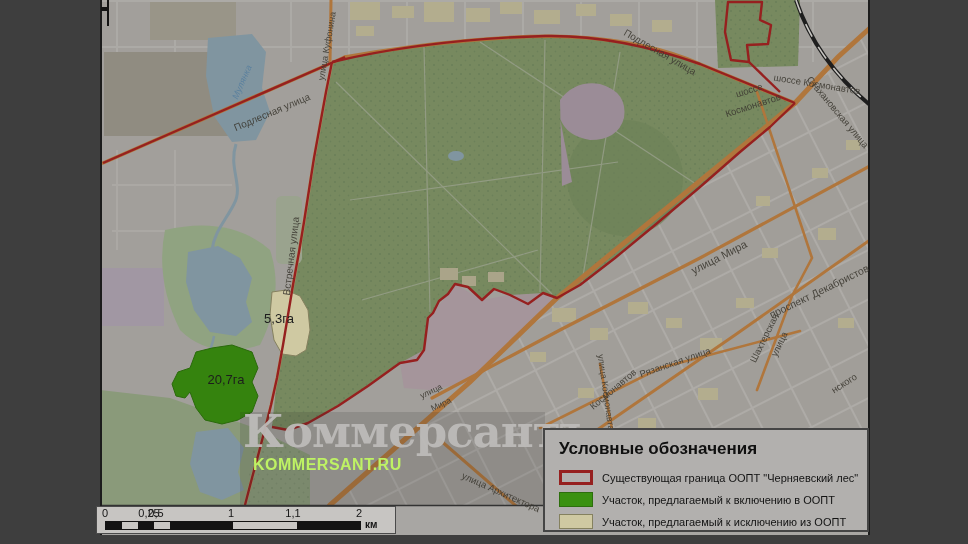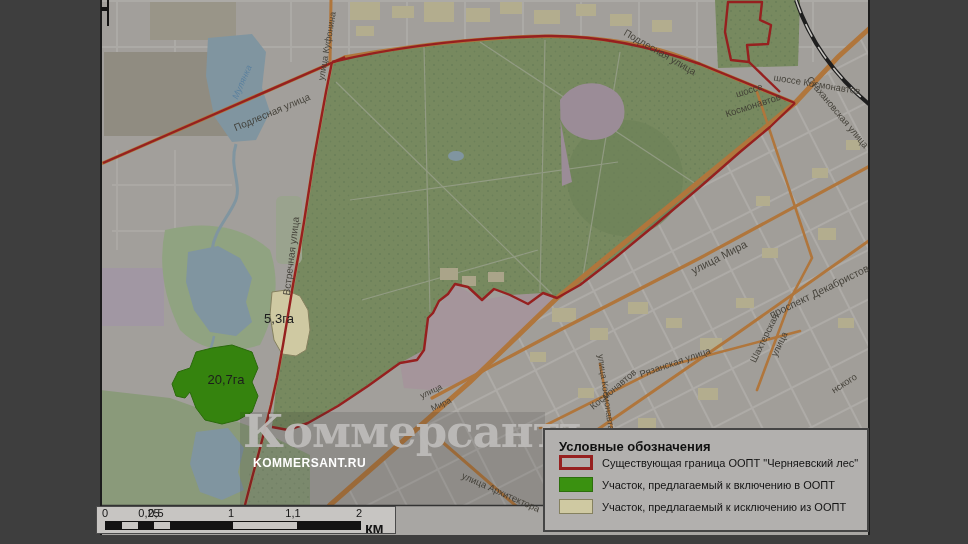--- a/index.html
+++ b/index.html
@@ -11,35 +11,35 @@
       font-family:"Liberation Sans",sans-serif;}
   .sl-water{color:#587f9e;font-style:italic;}
   .arealabel{position:absolute;white-space:nowrap;color:#1d1d1d;z-index:2;
       font-family:"Liberation Sans",sans-serif;font-size:13px;}
   
   #logo{position:absolute;left:243px;top:405px;z-index:3;
         font-family:"DejaVu Serif","Liberation Serif",serif;font-weight:bold;
         font-size:45px;color:#bdbbb9;letter-spacing:-1px;opacity:.95;}
   #logosite{position:absolute;left:253px;top:456px;z-index:3;
         font-family:"Liberation Sans",sans-serif;font-weight:bold;
-        font-size:12px;color:#ffffff;letter-spacing:.5px;}
+        font-size:16px;color:#bef264;letter-spacing:.5px;}
   
   #scalebox{position:absolute;left:96px;top:506px;width:298px;height:26px;z-index:4;
         background:#c7c5c2;border:1px solid #4a4a4a;}
   .tick{position:absolute;top:0;transform:translateX(-50%);font-size:11px;color:#141414;}
   #sbar{position:absolute;left:8px;top:14px;width:254px;height:7px;display:flex;
         border:1px solid #131313;box-sizing:content-box;}
   .seg{height:100%;}
   .seg-b{background:#131313;}
   .seg-w{background:#c9c7c4;}
-  #kmunit{position:absolute;left:268px;top:12px;font-size:15px;font-weight:bold;color:#141414;}
+  #kmunit{position:absolute;left:268px;top:12px;font-size:10px;font-weight:bold;color:#141414;}
   
   #legend{position:absolute;left:543px;top:428px;width:326px;height:104px;z-index:5;
         background:#b2b0ae;border:2px solid #454545;box-sizing:border-box;}
-  #legend h3{margin:9px 0 1px 14px;font-size:13px;color:#101010;}
+  #legend h3{margin:9px 0 11px 14px;font-size:17px;color:#101010;}
   .lrow{display:flex;align-items:center;margin:0 0 7px 14px;}
   .sw{width:34px;height:15px;flex:none;margin-right:9px;box-sizing:border-box;}
   .sw-outline{border:3px solid #96201f;background:transparent;}
   .sw-excl{background:#cfc9a2;border:1px solid #85815f;}
   .sw-incl{background:#3a9110;border:1px solid #2c6e0c;}
   .ltext{font-size:11px;color:#131313;}
   #northmark{position:absolute;left:107px;top:0;width:2px;height:26px;background:#141414;z-index:2;}
   #northmark:before{content:"";position:absolute;left:-6px;top:7px;width:6px;height:4px;background:#141414;}
 </style>
 </head>

